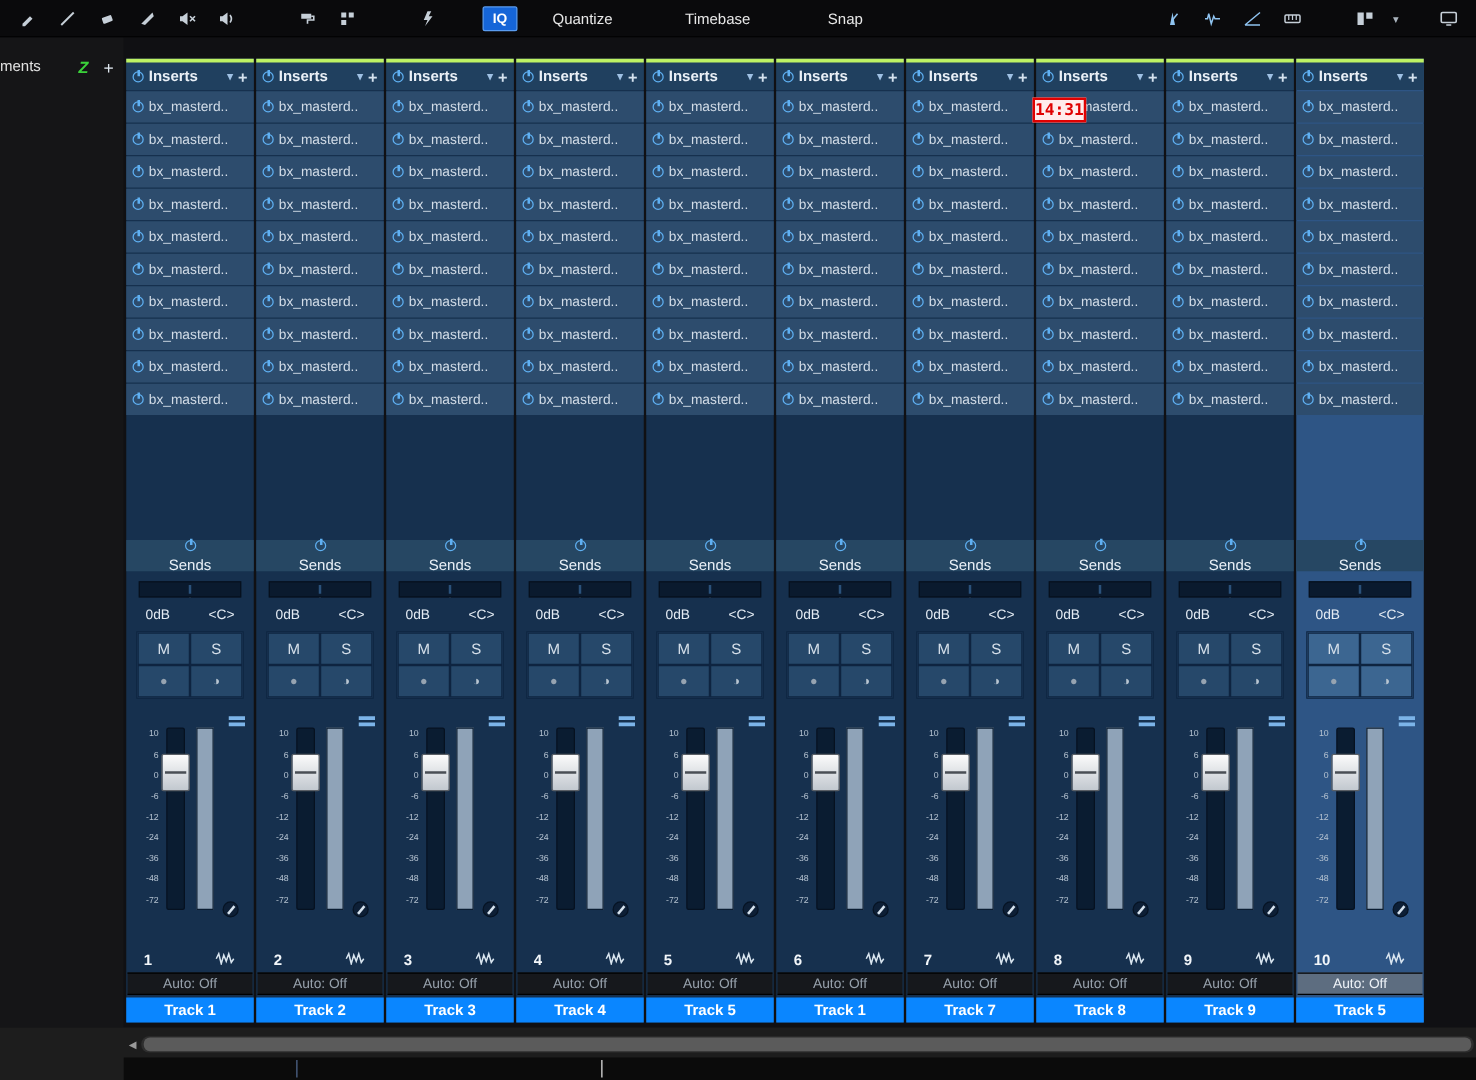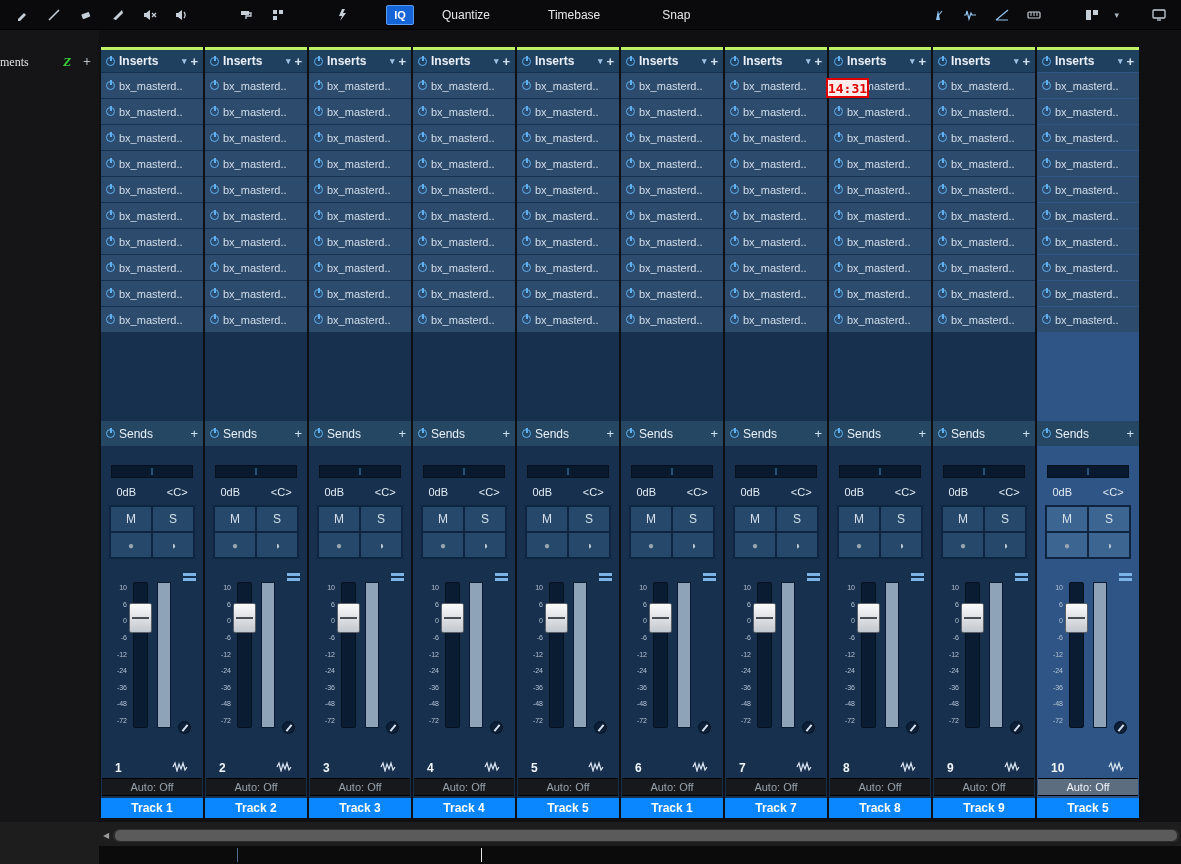--- a/index.html
+++ b/index.html
@@ -15,36 +15,36 @@
   .ticon svg { display:block; }
   .iq-btn { width:28px; height:20px; background:#1565d8; border:1px solid #5a9cf0; border-radius:2px;
             color:#fff; font-size:11px; font-weight:bold; display:flex; align-items:center;
             justify-content:center; margin-left:24px; flex:0 0 auto; }
   .tb-label { color:#e8e8e8; font-size:12px; flex:0 0 auto; }
   .tb-right { margin-left:auto; display:flex; align-items:center; }
   .tb-chev { color:#aab4be; font-size:9px; margin:0 10px 0 2px; }
 
   
   .left-panel { position:absolute; top:30px; left:0; width:99px; bottom:42px; background:#151517; }
-  .lp-row { display:flex; align-items:flex-end; height:24px; margin-top:16px; padding-right:8px;
-            color:#e2e2e2; font-size:12px;font-family:Liberation Serif, serif; }
+  .lp-row { display:flex; align-items:flex-start; height:24px; margin-top:16px; padding-right:8px;
+            color:#e2e2e2; font-size:12px; }
   .lp-label { overflow:hidden; white-space:nowrap; }
   .lp-z { margin-left:auto; color:#3ad23a; font-weight:bold; font-style:italic; font-size:13px; }
   .lp-plus { margin-left:12px; color:#dfe7ef; font-size:14px; }
 
   
   .mixer-bg { position:absolute; left:99px; top:30px; right:0; bottom:42px; background:#101013; }
   .channels { position:absolute; left:101px; top:47px; height:771px; display:flex; gap:2px; }
   .channel { width:102px; display:flex; flex-direction:column; background:#16304e; }
   .channel.selected { background:#2e5585; }
 
   .hdr { height:25px; display:flex; align-items:center; padding:0 5px; gap:4px;
          background:#20405f; color:#eaf0f7; font-size:12px; }
   .inserts-hdr { border-top:3px solid #bef264; margin-bottom:1px;font-weight:bold; }
-  .sends-hdr { margin-top:1px; margin-bottom:12px; background:#264763; }
+  .sends-hdr { margin-top:1px; margin-bottom:1px; background:#264763;flex-direction:column; }
   .hdr .spacer { flex:1; }
   .chev { color:#9fc1e4; font-size:9px; }
   .plus { color:#d4e2ef; font-size:13px; }
 
   .pwr { flex:0 0 auto; width:9px; height:9px; border:1px solid #5fb0f2; border-radius:50%;
          position:relative; display:inline-block; }
   .pwr::before { content:""; position:absolute; left:3px; top:-2px; width:2px; height:5px;
                  background:#5fb0f2; }
 
   .slots { display:flex; flex-direction:column; gap:1px; }

